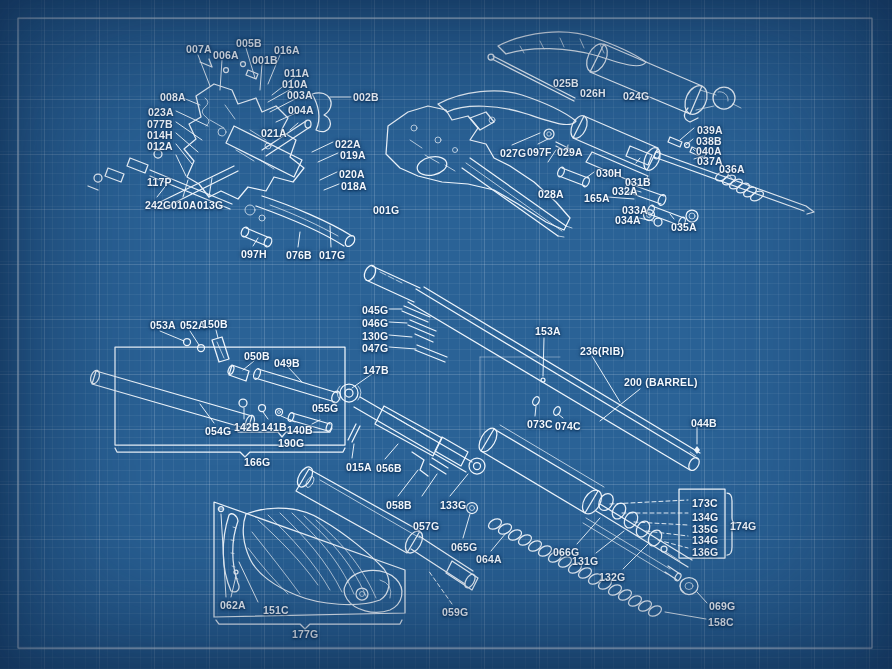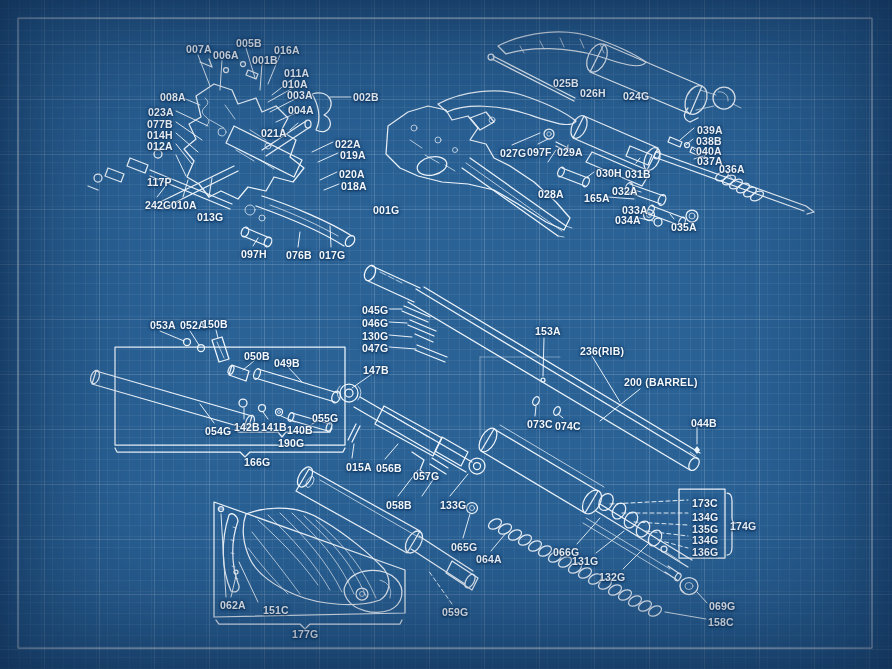--- a/index.html
+++ b/index.html
@@ -304,34 +304,34 @@
       <span class="part-label" style="left: 147px; top: 129px;">014H</span>
       <span class="part-label" style="left: 147px; top: 140px;">012A</span>
       <span class="part-label" style="left: 147px; top: 156px; margin-top: 20px;">117P</span>
       <span class="part-label" style="left: 261px; top: 127px;">021A</span>
       <span class="part-label" style="left: 335px; top: 138px;">022A</span>
       <span class="part-label" style="left: 340px; top: 149px;">019A</span>
       <span class="part-label" style="left: 339px; top: 168px;">020A</span>
       <span class="part-label" style="left: 341px; top: 180px;">018A</span>
       <span class="part-label" style="left: 145px; top: 199px;">242G</span>
       <span class="part-label" style="left: 171px; top: 199px;">010A</span>
-      <span class="part-label" style="left: 197px; top: 199px; margin-top: 12px;">013G</span>
+      <span class="part-label" style="left: 197px; top: 199px;">013G</span>
       <span class="part-label" style="left: 241px; top: 248px;">097H</span>
       <span class="part-label" style="left: 286px; top: 249px;">076B</span>
       <span class="part-label" style="left: 319px; top: 249px;">017G</span>
       <span class="part-label" style="left: 373px; top: 204px;">001G</span>
       <span class="part-label" style="left: 553px; top: 77px;">025B</span>
       <span class="part-label" style="left: 580px; top: 87px;">026H</span>
       <span class="part-label" style="left: 623px; top: 90px;">024G</span>
       <span class="part-label" style="left: 500px; top: 147px; text-align: right;">027G</span>
       <span class="part-label" style="left: 527px; top: 146px;">097F</span>
       <span class="part-label" style="left: 557px; top: 146px;">029A</span>
       <span class="part-label" style="left: 538px; top: 163px; margin-top: 25px;">028A</span>
       <span class="part-label" style="left: 596px; top: 167px;">030H</span>
-      <span class="part-label" style="left: 625px; top: 168px; text-align: right;">031B</span>
+      <span class="part-label" style="left: 625px; top: 176px; text-align: right;">031B</span>
       <span class="part-label" style="left: 697px; top: 124px;">039A</span>
       <span class="part-label" style="left: 696px; top: 135px;">038B</span>
       <span class="part-label" style="left: 696px; top: 145px;">040A</span>
       <span class="part-label" style="left: 697px; top: 155px;">037A</span>
       <span class="part-label" style="left: 719px; top: 163px;">036A</span>
       <span class="part-label" style="left: 584px; top: 192px;">165A</span>
       <span class="part-label" style="left: 612px; top: 185px;">032A</span>
       <span class="part-label" style="left: 622px; top: 204px;">033A</span>
       <span class="part-label" style="left: 615px; top: 214px;">034A</span>
       <span class="part-label" style="left: 671px; top: 221px;">035A</span>
@@ -348,27 +348,27 @@
       <span class="part-label" style="left: 691px; top: 417px;">044B</span>
       <span class="part-label" style="left: 150px; top: 319px;">053A</span>
       <span class="part-label" style="left: 180px; top: 319px;">052A</span>
       <span class="part-label" style="left: 202px; top: 318px;">150B</span>
       <span class="part-label" style="left: 244px; top: 350px;">050B</span>
       <span class="part-label" style="left: 274px; top: 357px;">049B</span>
       <span class="part-label" style="left: 205px; top: 425px;">054G</span>
       <span class="part-label" style="left: 234px; top: 421px;">142B</span>
       <span class="part-label" style="left: 261px; top: 421px;">141B</span>
       <span class="part-label" style="left: 287px; top: 424px;">140B</span>
-      <span class="part-label" style="left: 312px; top: 412px;">055G</span>
+      <span class="part-label" style="left: 312px; top: 402px;">055G</span>
       <span class="part-label" style="left: 278px; top: 437px;">190G</span>
       <span class="part-label" style="left: 244px; top: 456px;">166G</span>
       <span class="part-label" style="left: 346px; top: 461px;">015A</span>
       <span class="part-label" style="left: 376px; top: 462px;">056B</span>
       <span class="part-label" style="left: 386px; top: 499px;">058B</span>
-      <span class="part-label" style="left: 413px; top: 470px;">057G</span>
+      <span class="part-label" style="left: 413px; top: 520px;">057G</span>
       <span class="part-label" style="left: 440px; top: 499px;">133G</span>
       <span class="part-label" style="left: 451px; top: 541px;">065G</span>
       <span class="part-label" style="left: 476px; top: 553px;">064A</span>
       <span class="part-label" style="left: 553px; top: 546px;">066G</span>
       <span class="part-label" style="left: 572px; top: 555px;">131G</span>
       <span class="part-label" style="left: 599px; top: 571px;">132G</span>
       <span class="part-label" style="left: 692px; top: 497px;">173C</span>
       <span class="part-label" style="left: 692px; top: 511px;">134G</span>
       <span class="part-label" style="left: 692px; top: 523px;">135G</span>
       <span class="part-label" style="left: 692px; top: 534px;">134G</span>

